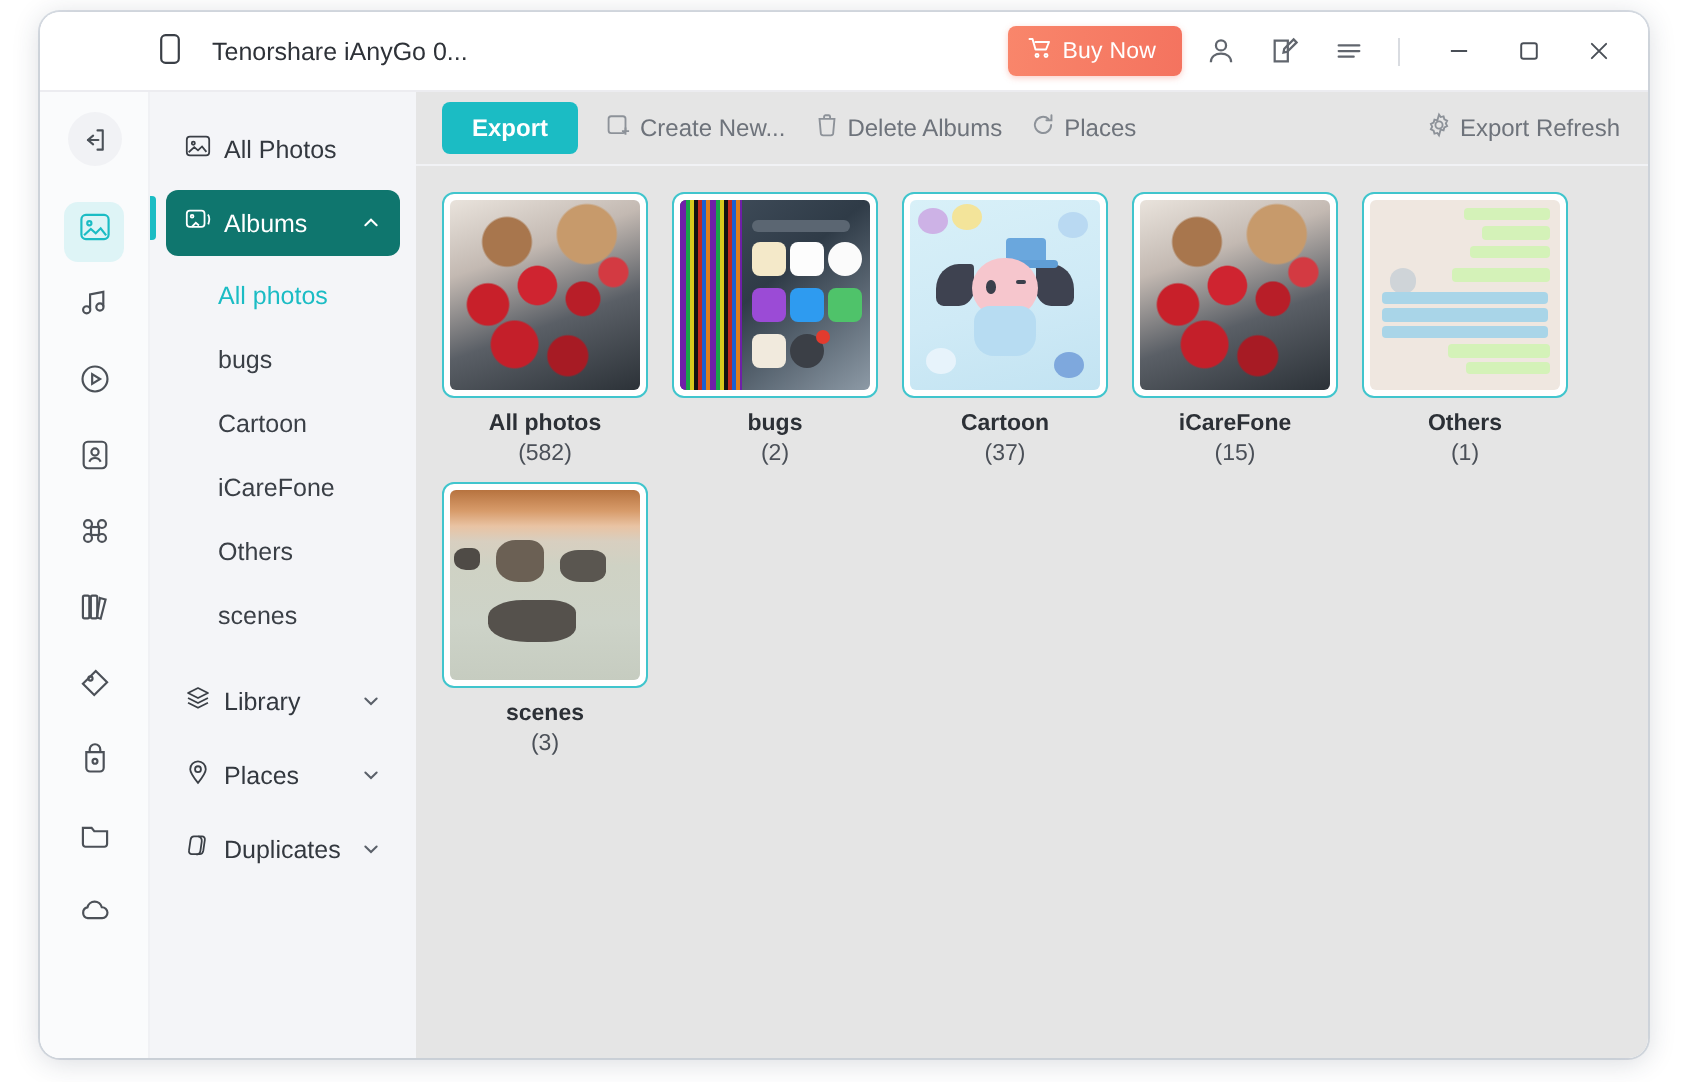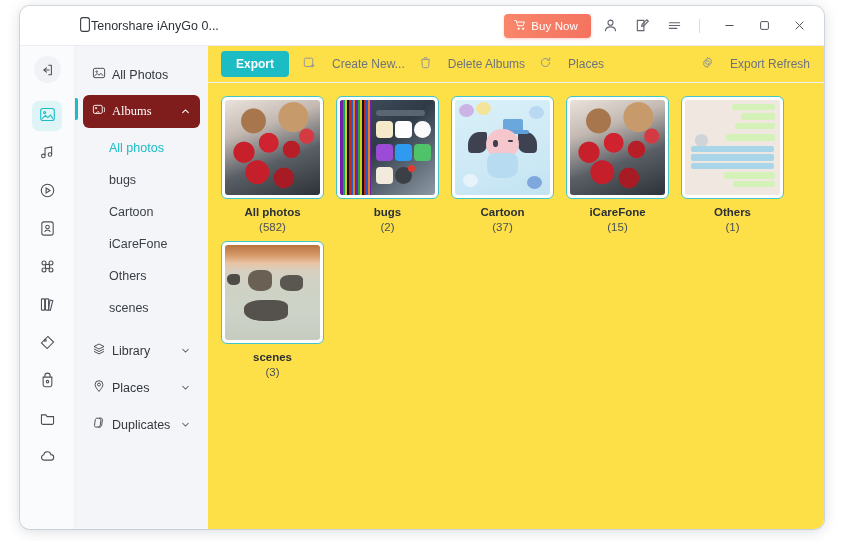--- a/index.html
+++ b/index.html
@@ -26,21 +26,21 @@
     height: 40px;
     min-height: 40px;
     background: #ffffff;
     border-bottom: 1px solid #ececf0;
     display: flex;
     align-items: center;
     padding: 0 12px 0 0;
     position: relative;
   }
   .device-chip {
-    display: flex; align-items: center; gap: 1px;
+    display: flex; align-items: center; gap: 16px;
     margin-left: 60px;
     color: #2e3238;
     font-size: 12.5px;
   }
   .title-spacer { flex: 1; }
   .buy-now {
     display: flex; align-items: center; gap: 5px;
     background: linear-gradient(100deg, #f9866b 0%, #f4735f 100%);
     color: #fff;
     font-size: 11.5px;
@@ -113,56 +113,56 @@
     height: 33px;
     margin: 0 8px 4px 8px;
     border-radius: 6px;
     display: flex; align-items: center;
     padding: 0 9px;
     font-size: 12.5px;
     color: #33383f;
     cursor: pointer;
     gap: 6px;
   }
-  .nav-row.active { background: #7f1d1d; color: #ffffff; font-family: Liberation Serif, serif; }
+  .nav-row.active { background: #0f766e; color: #ffffff; }
   .nav-row .chev { margin-left: auto; display: flex; align-items: center; }
   .sub-row {
     height: 32px;
     padding-left: 34px;
     display: flex; align-items: center;
     font-size: 12.5px;
     color: #3a3f46;
     cursor: pointer;
   }
   .sub-row.selected { color: #1bbcc4; }
 
   
   #content {
     flex: 1;
-    background: #fde047;
+    background: #e5e5e5;
     display: flex; flex-direction: column;
     min-width: 0;
     justify-content: center;
   }
   #toolbar {
     height: 37px; min-height: 37px;
     display: flex; align-items: center;
     padding: 0 14px 0 13px;
     gap: 14px;
     border-bottom: 1px solid #f1f2f5;
   }
   .export-btn {
     background: #1bbcc4; color: #fff;
     border: none; border-radius: 4px;
     font-size: 12px; font-weight: bold;
     padding: 6px 15px;
     cursor: pointer;
   }
   .tool-act {
-    display: flex; align-items: center; gap: 16px;
+    display: flex; align-items: center; gap: 4px;
     font-size: 12px; color: #6e737b;
     cursor: pointer;
   }
   .toolbar-spacer { flex: 1; }
 
   
   #grid-area {
     flex: 1; overflow: auto;
     padding: 13px 0 10px 13px;
   }

